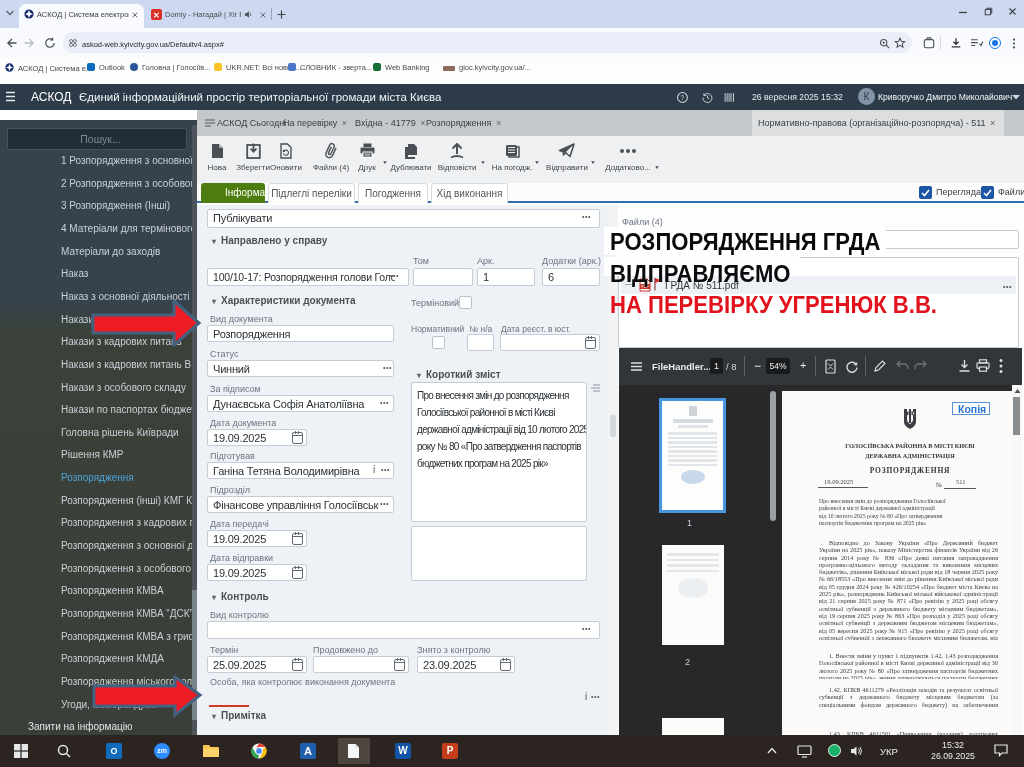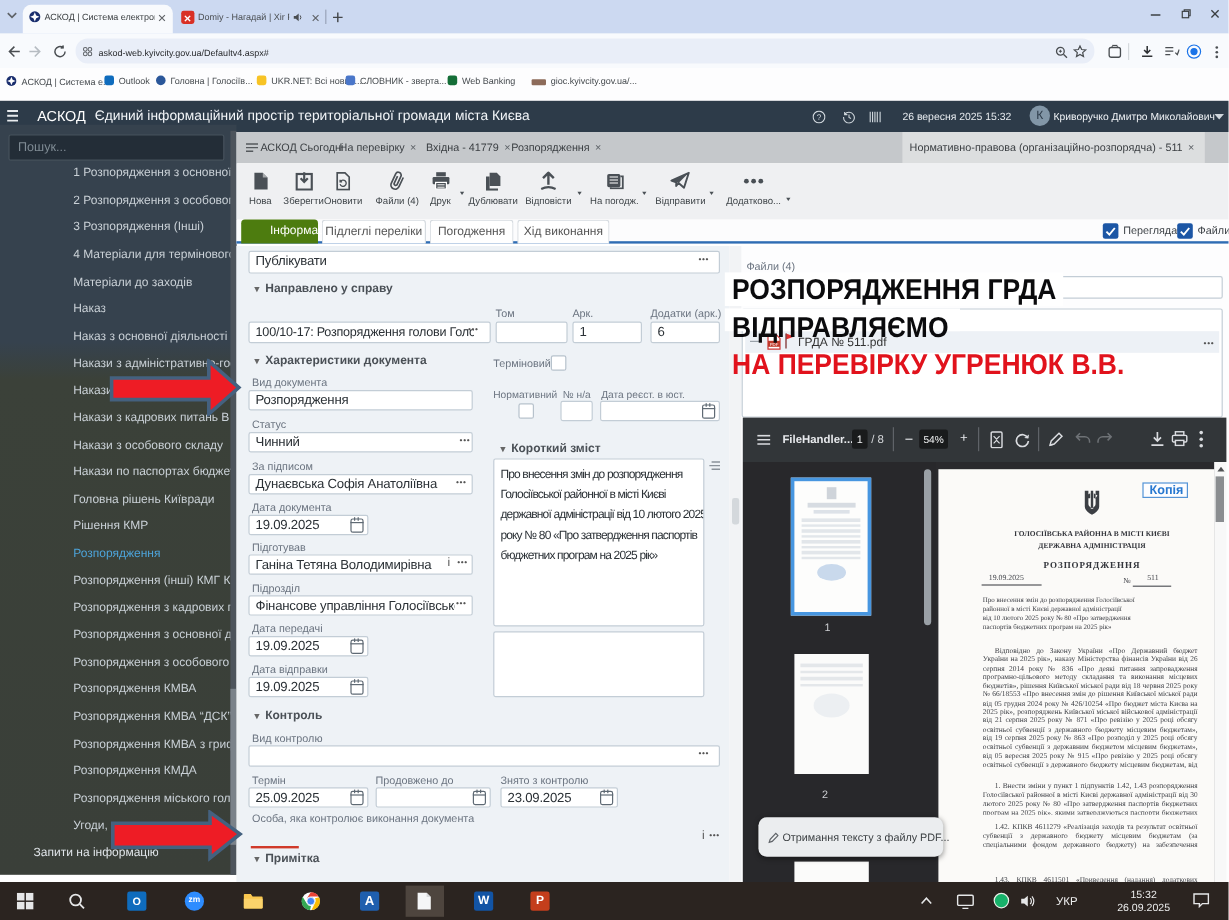--- a/index.html
+++ b/index.html
@@ -20,22 +20,22 @@
 
 
 #appheader { left:0; top:84px; width:1024px; height:26px; background:#2d3b49; color:#fff; }
 
 
 #apptabs { left:197px; top:110px; width:827px; height:26px; background:#c5c8cb; }
 .atab { position:absolute; top:0; height:26px; line-height:26px; font-size:9px; color:#3a3e42; white-space:nowrap; }
 .atab .tx { color:#5f6469; margin-left:2px; }
 
 
-#sidebar { left:0; top:104px; width:197px; height:625px;
-  background:linear-gradient(180deg,#36424e 0%,#36424e 29%,#3b4139 34%,#3a3f39 100%); }
+#sidebar { left:0; top:120px; width:197px; height:625px;
+  background:linear-gradient(180deg,#36424e 0%,#36424e 29%,#3b4139 34%,#3a3f39 100%);text-align:center; }
 #sidesearch { position:absolute; left:7px; top:8px; width:180px; height:22px; background:#232d37; border:1px solid #46525c; border-radius:2px; color:#7f8b94; font-size:10.5px; line-height:20px; padding-left:7px; }
 .sitem { position:absolute; left:61px; font-size:10px; color:#c9d0d6; white-space:nowrap; overflow:hidden; max-width:135px; }
 .sitem::before { content:"\2022"; position:absolute; left:-10px; color:#77828c; font-size:7px; top:2px; }
 
 
 #toolbar { left:197px; top:136px; width:827px; height:47px; background:#eff0f2; }
 .tbtn { position:absolute; top:4px; text-align:center; color:#3f4549; }
 .tbtn .ic { height:21px; display:flex; align-items:center; justify-content:center; }
 .tbtn .lbl { font-size:8px; margin-top:2px; white-space:nowrap; }
 .caret { position:absolute; font-size:6px; color:#4a5056; transform:scaleY(0.8); }
@@ -528,26 +528,20 @@
     <div class="abs" style="left:38px;top:102px;width:50px;height:1px;background:#55575c"></div>
     <div class="abs" style="left:156px;top:96px;font-family:'Liberation Serif',serif;font-size:6.5px;color:#44464c">№</div>
     <div class="abs" style="left:176px;top:93px;font-family:'Liberation Serif',serif;font-size:6.5px;color:#44464c">511</div>
     <div class="abs" style="left:164px;top:103px;width:32px;height:1px;background:#55575c"></div>
     <div class="abs" style="left:39px;top:113px;width:120px;font-family:'Liberation Serif',serif;font-size:5.8px;line-height:7.3px;color:#3c3e44;white-space:nowrap">Про внесення змін до розпорядження Голосіївської<br>районної в місті Києві державної адміністрації<br>від 10 лютого 2025 року № 80 «Про затвердження<br>паспортів бюджетних програм на 2025 рік»</div>
     <div class="abs pdtx" style="left:39px;top:154px;width:179px;height:101px">Відповідно до Закону України «Про Державний бюджет України на 2025 рік», наказу Міністерства фінансів України від 26 серпня 2014 року № 836 «Про деякі питання запровадження програмно-цільового методу складання та виконання місцевих бюджетів», рішення Київської міської ради від 18 червня 2025 року № 66/18553 «Про внесення змін до рішення Київської міської ради від 05 грудня 2024 року № 426/10254 «Про бюджет міста Києва на 2025 рік», розпоряджень Київської міської військової адміністрації від 21 серпня 2025 року № 871 «Про ревізію у 2025 році обсягу освітньої субвенції з державного бюджету місцевим бюджетам», від 19 серпня 2025 року № 863 «Про розподіл у 2025 році обсягу освітньої субвенції з державним бюджетом місцевим бюджетам», від 05 вересня 2025 року № 915 «Про ревізію у 2025 році обсягу освітньої субвенції з державного бюджету місцевим бюджетам, від 04 вересня 2025 року № 928 «Про розподіл у 2025 році обсягу освітньої субвенції з державного бюджету місцевим бюджетам та видання державної підтримки особам з особливими освітніми потребами»</div>
     <div class="abs pdtx" style="left:39px;top:267px;width:179px;height:27px">1. Внести зміни у пункт 1 підпунктів 1.42, 1.43 розпорядження Голосіївської районної в місті Києві державної адміністрації від 30 лютого 2025 року № 80 «Про затвердження паспортів бюджетних програм на 2025 рік», якими затверджуються паспорти бюджетних програм:</div>
     <div class="abs pdtx" style="left:39px;top:301px;width:179px;height:23px">1.42. КПКВ 4611279 «Реалізація заходів та результат освітньої субвенції з державного бюджету місцевим бюджетам (за спеціальними фондом державного бюджету) на забезпечення харчуванням учнів закладів загальної середньої освіти, згідно з додатком 42.</div>
     <div class="abs pdtx" style="left:39px;top:345px;width:179px;height:5px">1.43. КПКВ 4611501 «Приведення (надання) додаткових психолого-педагогічних і корекційно-розвиткових занять (послуг)...</div>
   </div>
-  <div class="abs" style="left:632px;top:681px;width:154px;height:33px;background:#ebedef;border-radius:7px;box-shadow:0 1px 4px rgba(0,0,0,0.35)">
-    <svg class="abs" style="left:8px;top:12px" width="9" height="10" viewBox="0 0 9 10">
-        <path d="M1 9 L1.8 6.5 L6.5 1.5 L8.3 3.3 L3.5 8.2 Z" fill="none" stroke="#5f6368" stroke-width="1"></path>
-      </svg>
-    <div class="abs" style="left:20px;top:12px;font-size:9px;color:#3c4043;white-space:nowrap">Отримання тексту з файлу PDF...</div>
-  </div>
   <div class="abs" id="pdfscroll">
     <svg class="abs" style="left:2px;top:3px" width="7" height="6" viewBox="0 0 7 6">
         <path d="M0.5 5 L3.5 1 L6.5 5" fill="#505254"></path>
       </svg>
     <div class="abs" style="left:1px;top:12px;width:7px;height:38px;background:#8a8d90"></div>
   </div>
   <div class="abs" id="taskbar">
     <svg class="abs" style="left:14px;top:9px" width="14" height="14" viewBox="0 0 14 14">
         <rect x="0" y="0" width="6.4" height="6.4" fill="#e6e7e8"></rect>
         <rect x="7.6" y="0" width="6.4" height="6.4" fill="#e6e7e8"></rect>

